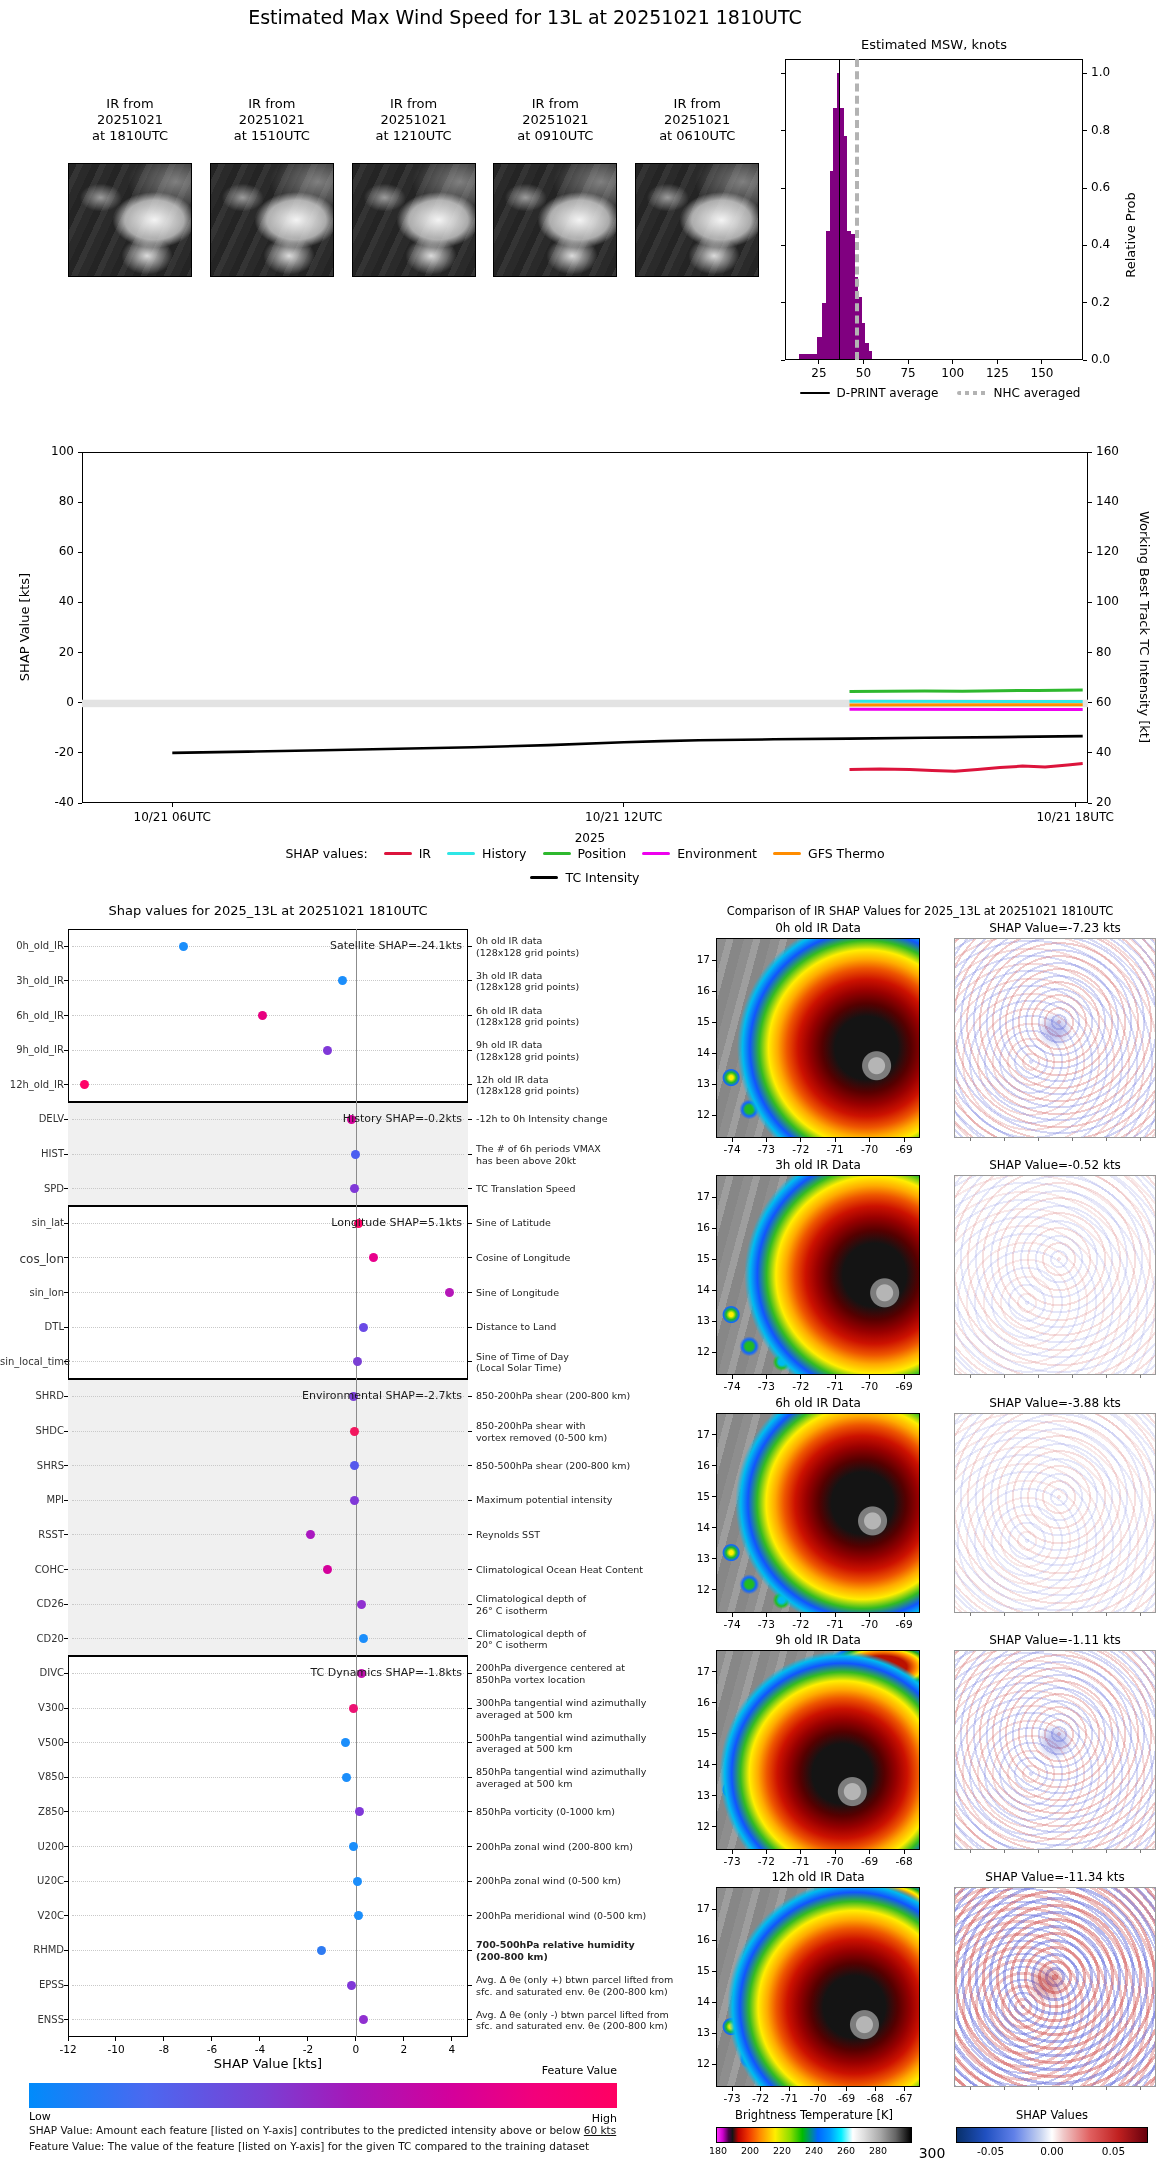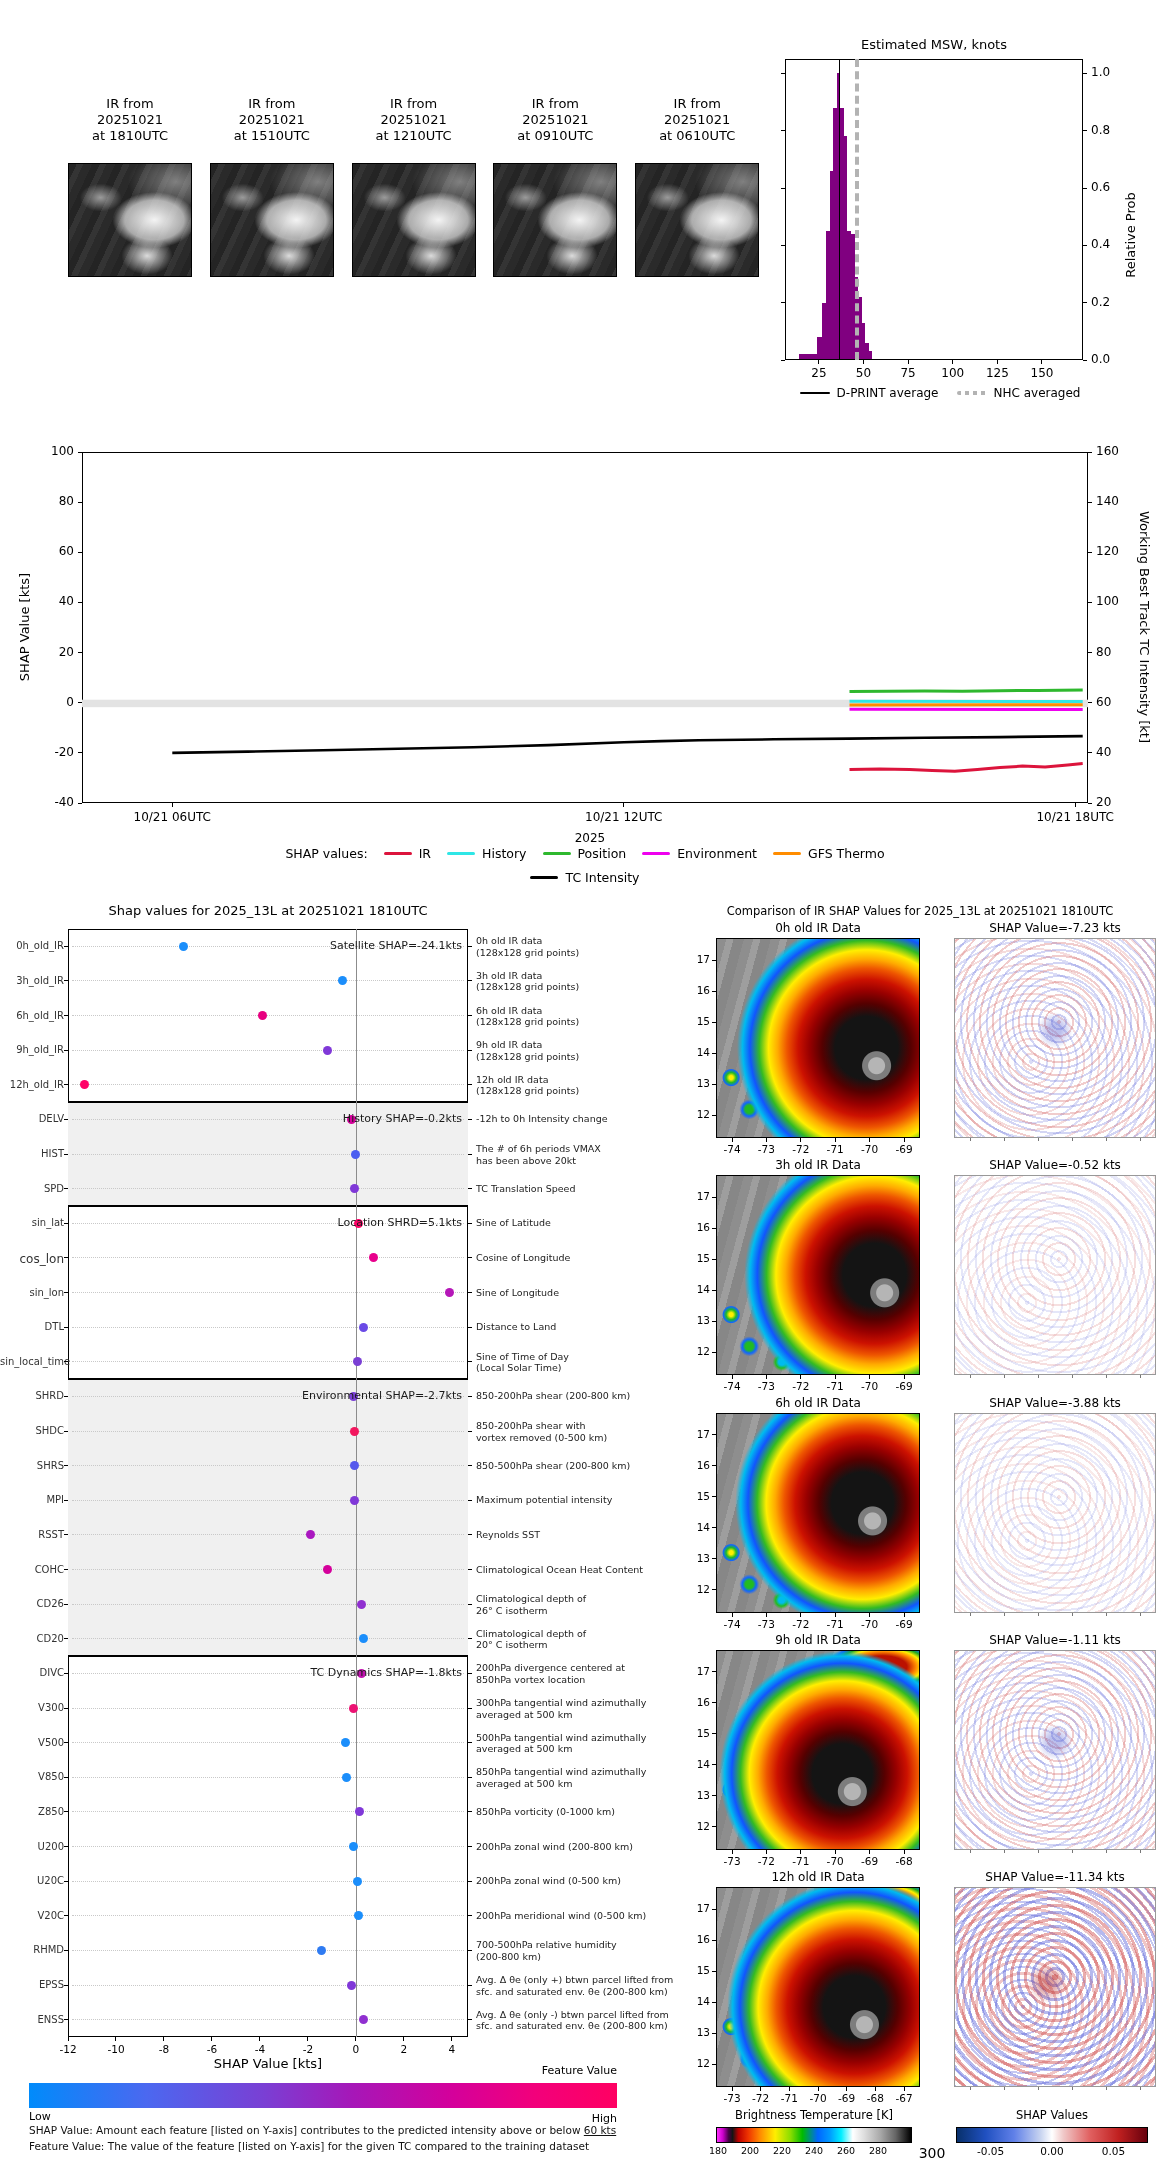--- a/index.html
+++ b/index.html
@@ -44,20 +44,21 @@
       repeating-radial-gradient(circle at 34% 60%, rgba(60,70,210,.3) 0 2px, rgba(255,255,255,0) 2px 6px, rgba(200,50,50,.28) 6px 9px, rgba(255,255,255,0) 9px 13px);}
   .guide{border-top:1px dotted #c9c9c9;}
   .legend-item{display:flex;align-items:center;gap:7px;}
   .chip{display:inline-block;border-radius:2px;}
 </style>
 </head>
 <body>
 
 <div id="page" class="abs" style="left:0;top:0;width:1168px;height:2158px;">
 
+  <div class="abs ctr" style="left:0;top:6px;width:1050px;font-size:19px;">Estimated Max Wind Speed for 13L at 20251021 1810UTC</div>
 
   <div id="ir-thumbs">
       <div style="position: absolute; left: 68px; top: 96px; width: 124px; font-size: 13px; line-height: 16px; text-align: center; white-space: pre-line;">IR from
 20251021
 at 1810UTC</div>
       <div class=" ir-thumb" style="position: absolute; left: 68px; top: 163px; width: 124px; height: 114px;"></div>
       <div style="position: absolute; left: 209.8px; top: 96px; width: 124px; font-size: 13px; line-height: 16px; text-align: center; white-space: pre-line;">IR from
 20251021
 at 1510UTC</div>
       <div class=" ir-thumb" style="position: absolute; left: 209.8px; top: 163px; width: 124px; height: 114px;"></div>
@@ -526,39 +527,39 @@
     <div style="position: absolute; left: 0px; top: 1909.81px; width: 64px; text-align: right; font-size: 10px; color: rgb(51, 51, 51);">V20C</div>
     <div style="position: absolute; left: 64px; top: 1915.31px; width: 4px; height: 1px; background: rgb(0, 0, 0);"></div>
     <div style="position: absolute; left: 468px; top: 1915.31px; width: 4px; height: 1px; background: rgb(0, 0, 0);"></div>
     <div style="position: absolute; left: 353.842px; top: 1911.31px; width: 9px; height: 9px; border-radius: 50%; background: rgb(27, 142, 251);"></div>
     <div style="position: absolute; left: 476px; top: 1915.81px; width: 235px; font-size: 9.5px; line-height: 11.5px; color: rgb(34, 34, 34); transform: translateY(-50%); white-space: pre-line;">200hPa meridional wind (0-500 km)</div>
     <div class=" guide" style="position: absolute; left: 72px; top: 1949.94px; width: 392px; height: 0px;"></div>
     <div style="position: absolute; left: 0px; top: 1944.44px; width: 64px; text-align: right; font-size: 10px; color: rgb(51, 51, 51);">RHMD</div>
     <div style="position: absolute; left: 64px; top: 1949.94px; width: 4px; height: 1px; background: rgb(0, 0, 0);"></div>
     <div style="position: absolute; left: 468px; top: 1949.94px; width: 4px; height: 1px; background: rgb(0, 0, 0);"></div>
     <div style="position: absolute; left: 316.649px; top: 1945.94px; width: 9px; height: 9px; border-radius: 50%; background: rgb(47, 123, 242);"></div>
-    <div style="position: absolute; left: 476px; top: 1950.44px; width: 235px; font-size: 9.5px; line-height: 11.5px; color: rgb(34, 34, 34); transform: translateY(-50%); white-space: pre-line;">700-500hPa relative humidity
+    <div style="position: absolute; left: 476px; top: 1950.44px; width: 235px; font-size: 9.5px; line-height: 11.5px; color: rgb(34, 34, 34); transform: translateY(-50%); white-space: pre-line; font-weight: bold;">700-500hPa relative humidity
 (200-800 km)</div>
     <div class=" guide" style="position: absolute; left: 72px; top: 1984.56px; width: 392px; height: 0px;"></div>
     <div style="position: absolute; left: 0px; top: 1979.06px; width: 64px; text-align: right; font-size: 10px; color: rgb(51, 51, 51);">EPSS</div>
     <div style="position: absolute; left: 64px; top: 1984.56px; width: 4px; height: 1px; background: rgb(0, 0, 0);"></div>
     <div style="position: absolute; left: 468px; top: 1984.56px; width: 4px; height: 1px; background: rgb(0, 0, 0);"></div>
     <div style="position: absolute; left: 346.643px; top: 1980.56px; width: 9px; height: 9px; border-radius: 50%; background: rgb(128, 56, 216);"></div>
     <div style="position: absolute; left: 476px; top: 1985.06px; width: 235px; font-size: 9.5px; line-height: 11.5px; color: rgb(34, 34, 34); transform: translateY(-50%); white-space: pre-line;">Avg. Δ θe (only +) btwn parcel lifted from
 sfc. and saturated env. θe (200-800 km)</div>
     <div class=" guide" style="position: absolute; left: 72px; top: 2019.19px; width: 392px; height: 0px;"></div>
     <div style="position: absolute; left: 0px; top: 2013.69px; width: 64px; text-align: right; font-size: 10px; color: rgb(51, 51, 51);">ENSS</div>
     <div style="position: absolute; left: 64px; top: 2019.19px; width: 4px; height: 1px; background: rgb(0, 0, 0);"></div>
     <div style="position: absolute; left: 468px; top: 2019.19px; width: 4px; height: 1px; background: rgb(0, 0, 0);"></div>
     <div style="position: absolute; left: 358.641px; top: 2015.19px; width: 9px; height: 9px; border-radius: 50%; background: rgb(144, 48, 208);"></div>
     <div style="position: absolute; left: 476px; top: 2019.69px; width: 235px; font-size: 9.5px; line-height: 11.5px; color: rgb(34, 34, 34); transform: translateY(-50%); white-space: pre-line;">Avg. Δ θe (only -) btwn parcel lifted from
 sfc. and saturated env. θe (200-800 km)</div>
     <div style="position: absolute; left: 162px; top: 939.312px; width: 300px; text-align: right; font-size: 11px; color: rgb(26, 26, 26);">Satellite SHAP=-24.1kts</div>
     <div style="position: absolute; left: 162px; top: 1112.44px; width: 300px; text-align: right; font-size: 11px; color: rgb(26, 26, 26);">History SHAP=-0.2kts</div>
-    <div style="position: absolute; left: 162px; top: 1216.31px; width: 300px; text-align: right; font-size: 11px; color: rgb(26, 26, 26);">Location SHRD=5.1kts</div>
+    <div style="position: absolute; left: 162px; top: 1216.31px; width: 300px; text-align: right; font-size: 11px; color: rgb(26, 26, 26);">Longitude SHAP=5.1kts</div>
     <div style="position: absolute; left: 162px; top: 1389.44px; width: 300px; text-align: right; font-size: 11px; color: rgb(26, 26, 26);">Environmental SHAP=-2.7kts</div>
     <div style="position: absolute; left: 162px; top: 1666.44px; width: 300px; text-align: right; font-size: 11px; color: rgb(26, 26, 26);">TC Dynamics SHAP=-1.8kts</div>
     <div style="position: absolute; left: 67.5px; top: 2037px; width: 1px; height: 4px; background: rgb(0, 0, 0);"></div>
     <div style="position: absolute; left: 48px; top: 2043px; width: 40px; text-align: center; font-size: 10.5px;">-12</div>
     <div style="position: absolute; left: 115.49px; top: 2037px; width: 1px; height: 4px; background: rgb(0, 0, 0);"></div>
     <div style="position: absolute; left: 95.9904px; top: 2043px; width: 40px; text-align: center; font-size: 10.5px;">-10</div>
     <div style="position: absolute; left: 163.481px; top: 2037px; width: 1px; height: 4px; background: rgb(0, 0, 0);"></div>
     <div style="position: absolute; left: 143.981px; top: 2043px; width: 40px; text-align: center; font-size: 10.5px;">-8</div>
     <div style="position: absolute; left: 211.471px; top: 2037px; width: 1px; height: 4px; background: rgb(0, 0, 0);"></div>
     <div style="position: absolute; left: 191.971px; top: 2043px; width: 40px; text-align: center; font-size: 10.5px;">-6</div>

